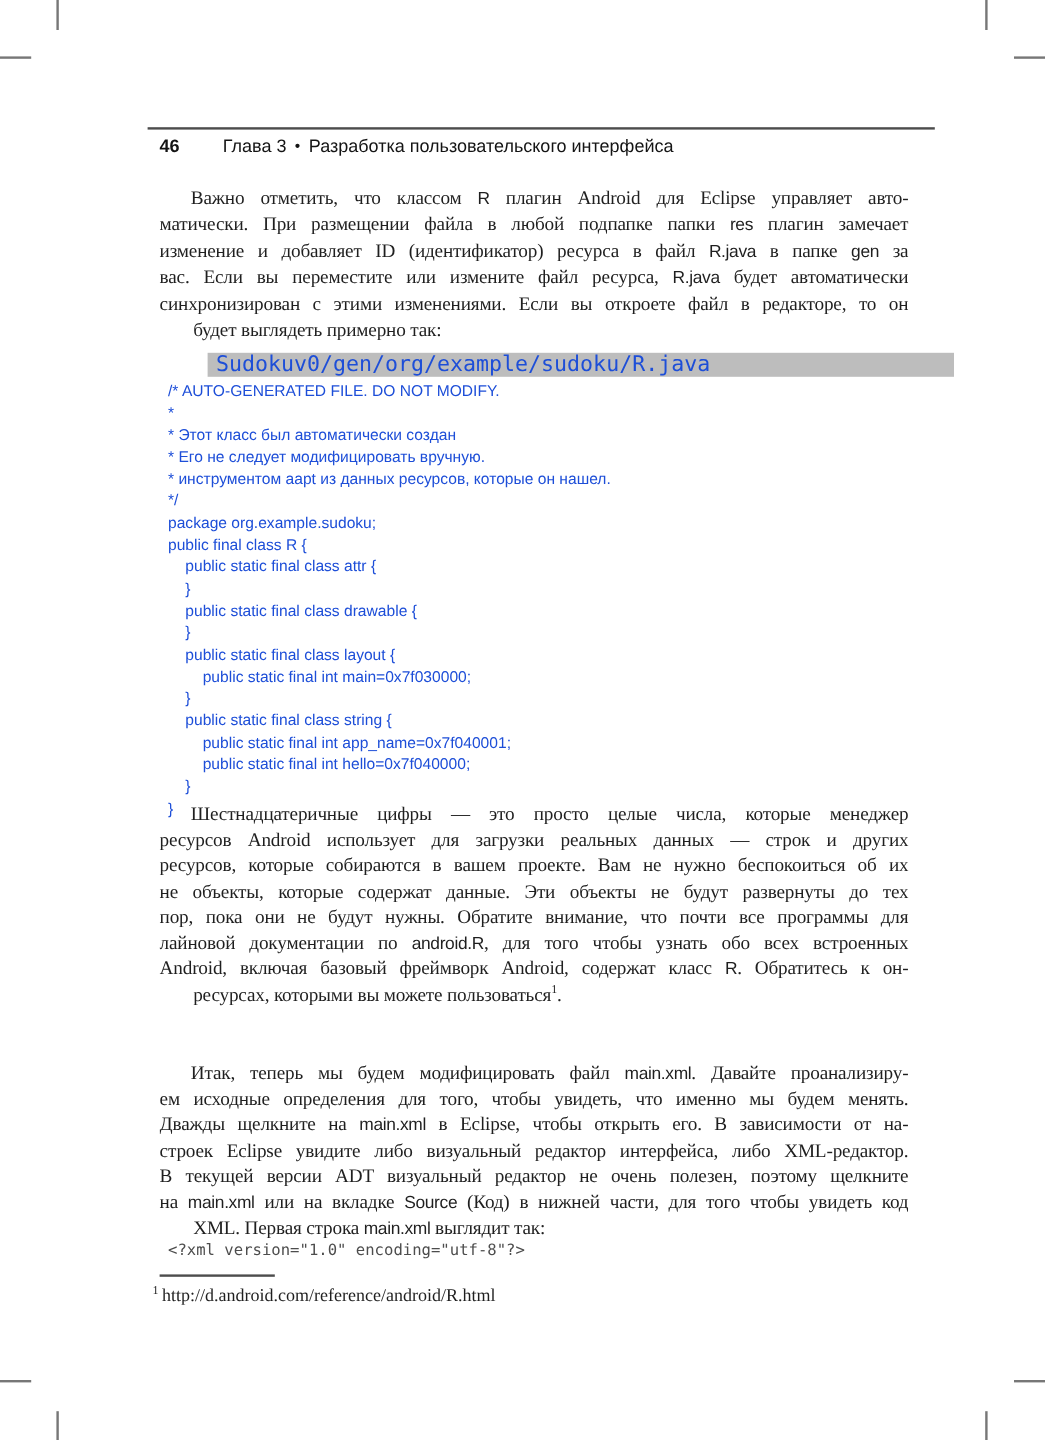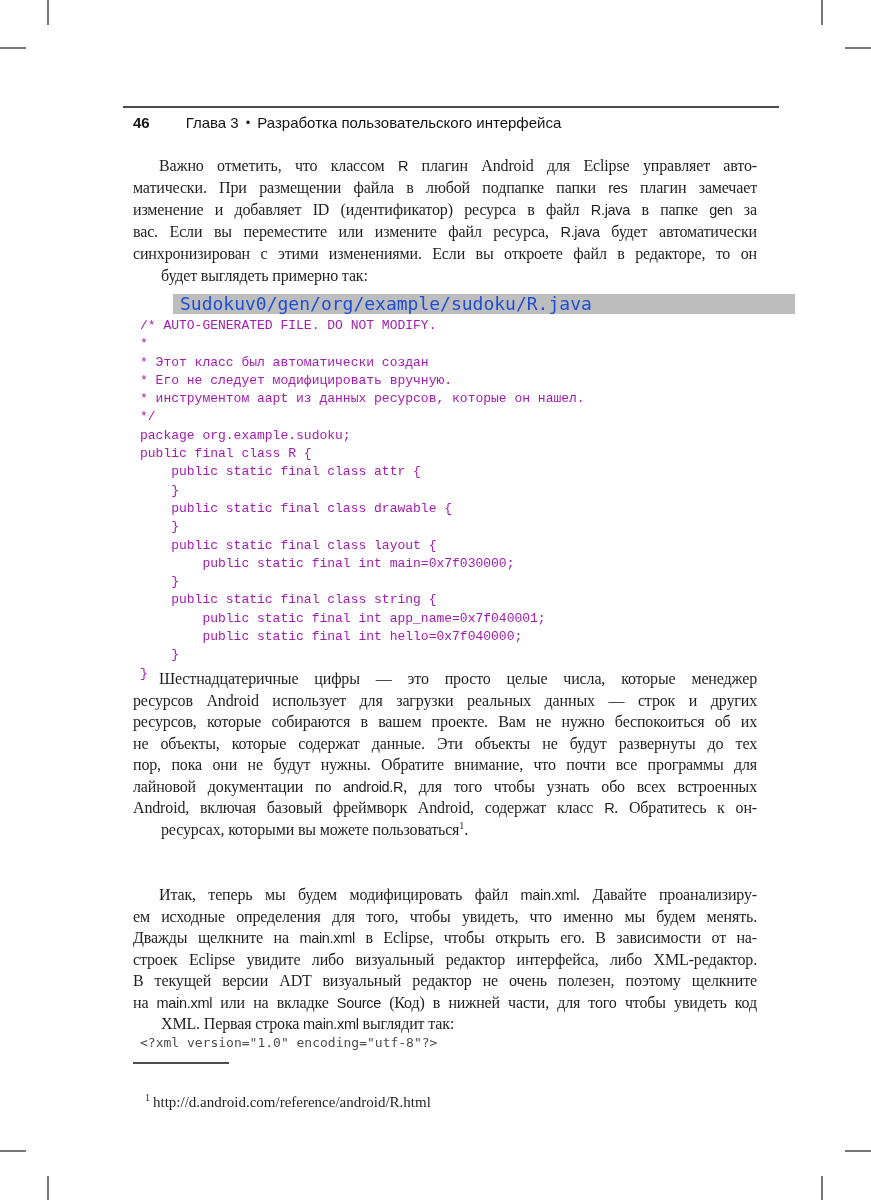--- a/index.html
+++ b/index.html
@@ -39,33 +39,33 @@
   .p3{top:884px;}
   
   .code-header{
     position:absolute;left:133px;top:294px;width:622px;height:20px;
     background:#bdbdbd;color:#1d4ed8;
     font-family:"DejaVu Sans Mono", monospace;font-size:18px;line-height:20px;
     padding-left:7px;box-sizing:border-box;white-space:pre;margin-left:40px;
   }
   .code-block{
     position:absolute;left:140px;top:317px;width:616px;
-    font-family:Liberation Mono, monospace;font-size:13px;color:#a21caf;
+    font-family:Liberation Sans, sans-serif;font-size:13px;color:#1d4ed8;
   }
   .code-block .codeline{height:18.3px;line-height:18.3px;white-space:pre;}
   .xml-line{
     position:absolute;left:140px;top:1034px;width:616px;height:18px;
     font-family:"DejaVu Sans Mono", monospace;font-size:13px;line-height:18px;
     color:#4d4d4d;white-space:pre;
   }
   
   .footnote-rule{position:absolute;left:133px;top:1062px;width:96px;height:2px;background:#4c4c4c;}
   .footnote{
-    position:absolute;left:145px;top:1070px;width:624px;height:20px;
-    font-size:15px;line-height:20px;color:#1f1f1f;margin-top:22px;
+    position:absolute;left:127px;top:1070px;width:624px;height:20px;
+    font-size:15px;line-height:20px;color:#1f1f1f;
   }
   .footnote sup{font-size:10px;line-height:0;margin-right:3px;}
 </style>
 </head>
 <body>
 
 <div class="page">
 
   <div class="crop" style="left:47px;top:0;width:2px;height:25px;"></div>
   <div class="crop" style="left:0;top:47px;width:26px;height:2px;"></div>

